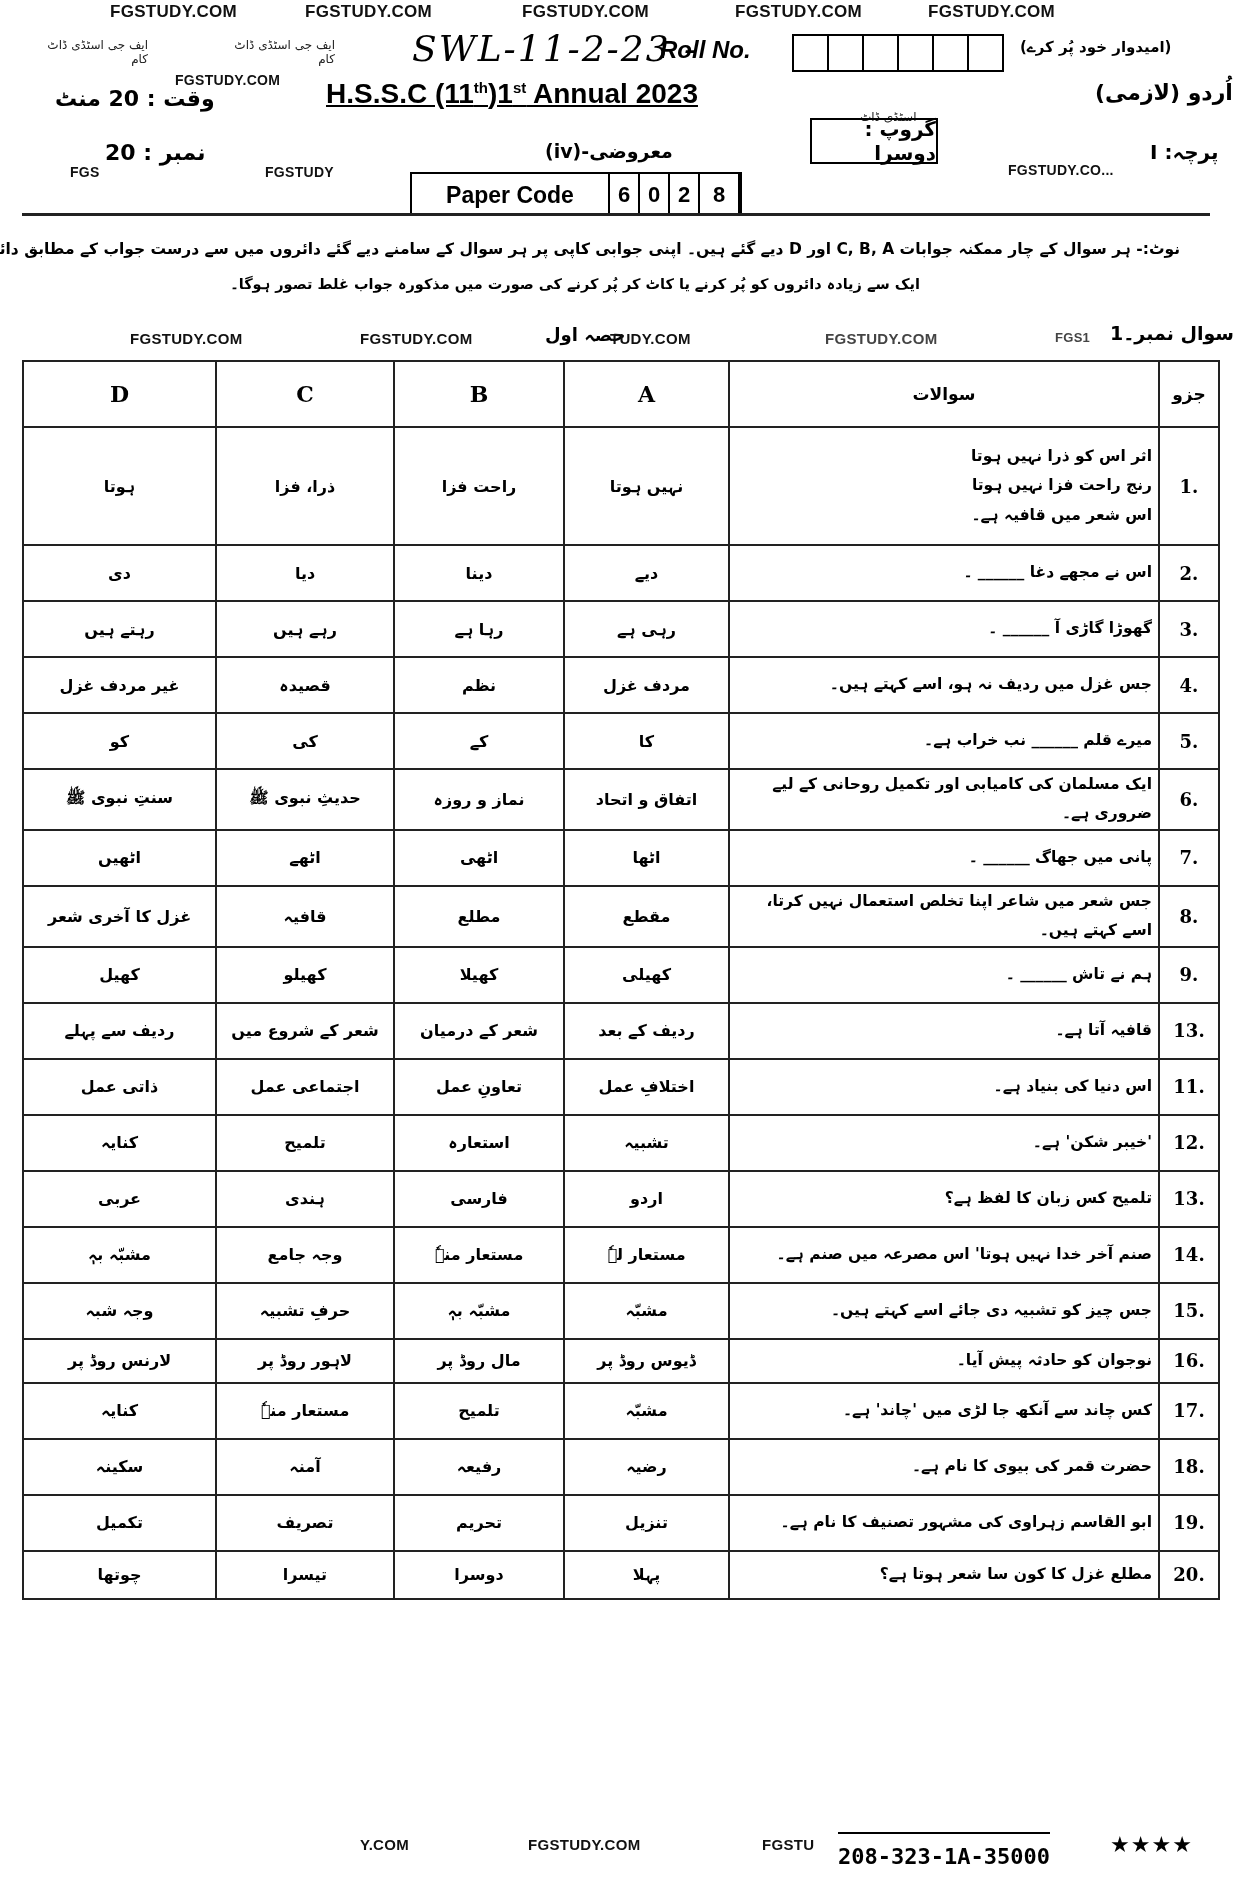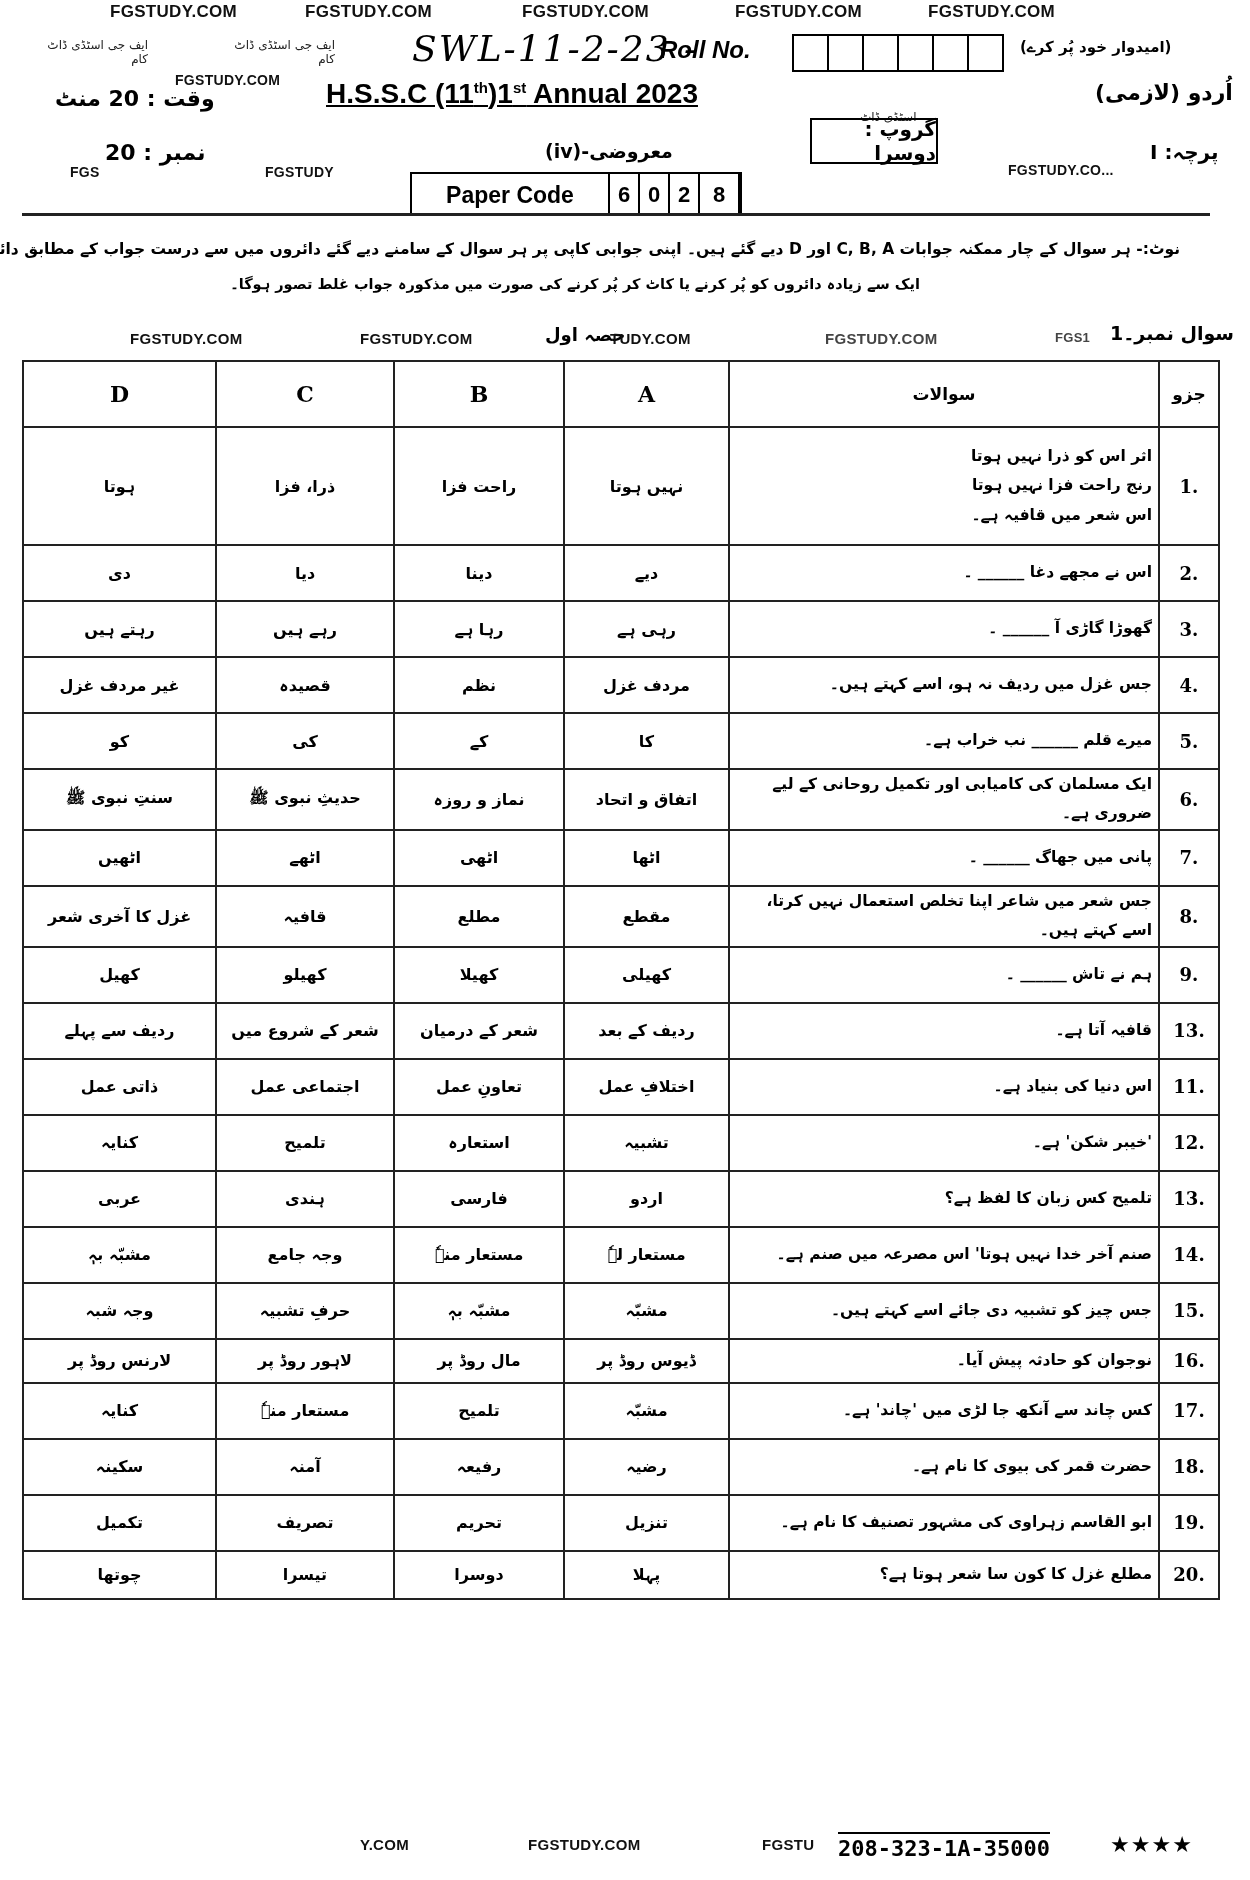--- a/index.html
+++ b/index.html
@@ -28,21 +28,21 @@
   .note1 { right:70px; top:240px; font-size:15.5px; white-space:nowrap; }
   .note2 { right:330px; top:276px; font-size:14.5px; white-space:nowrap; }
 
   table.q { position:absolute; left:22px; top:360px; width:1196px; border-collapse:collapse; table-layout:fixed; }
   table.q td, table.q th { border:2px solid #222; text-align:center; vertical-align:middle; padding:0 6px; }
   table.q th { height:64px; font-family:"DejaVu Serif", serif; font-weight:bold; font-size:22px; }
   table.q th.urh { font-family:"DejaVu Sans", sans-serif; font-size:17px; direction:rtl; }
   table.q td.opt { direction:rtl; font-weight:bold; font-size:16px; }
   table.q td.qtext { direction:rtl; text-align:right; font-weight:bold; font-size:15.5px; line-height:1.9; }
   table.q td.num { font-family:"DejaVu Serif", serif; font-weight:bold; font-size:18px; direction:ltr; }
-  .footer-code { left:838px; top:1832px; font-family:"DejaVu Sans Mono", monospace; font-weight:bold; font-size:22px; white-space:nowrap; border-top:2px solid #000; padding-top:2px; }
+  .footer-code { left:838px; top:1832px; font-family:"DejaVu Sans Mono", monospace; font-weight:bold; font-size:22px; white-space:nowrap; border-top:2px solid #000; padding-top:10px; }
   .stars { left:1110px; top:1832px; font-size:22px; letter-spacing:1px; }
 </style>
 </head>
 <body>
 
 <div class="wm" style="left:110px;top:2px;">FGSTUDY.COM</div>
 <div class="wm" style="left:305px;top:2px;">FGSTUDY.COM</div>
 <div class="wm" style="left:522px;top:2px;">FGSTUDY.COM</div>
 <div class="wm" style="left:735px;top:2px;">FGSTUDY.COM</div>
 <div class="wm" style="left:928px;top:2px;">FGSTUDY.COM</div>

